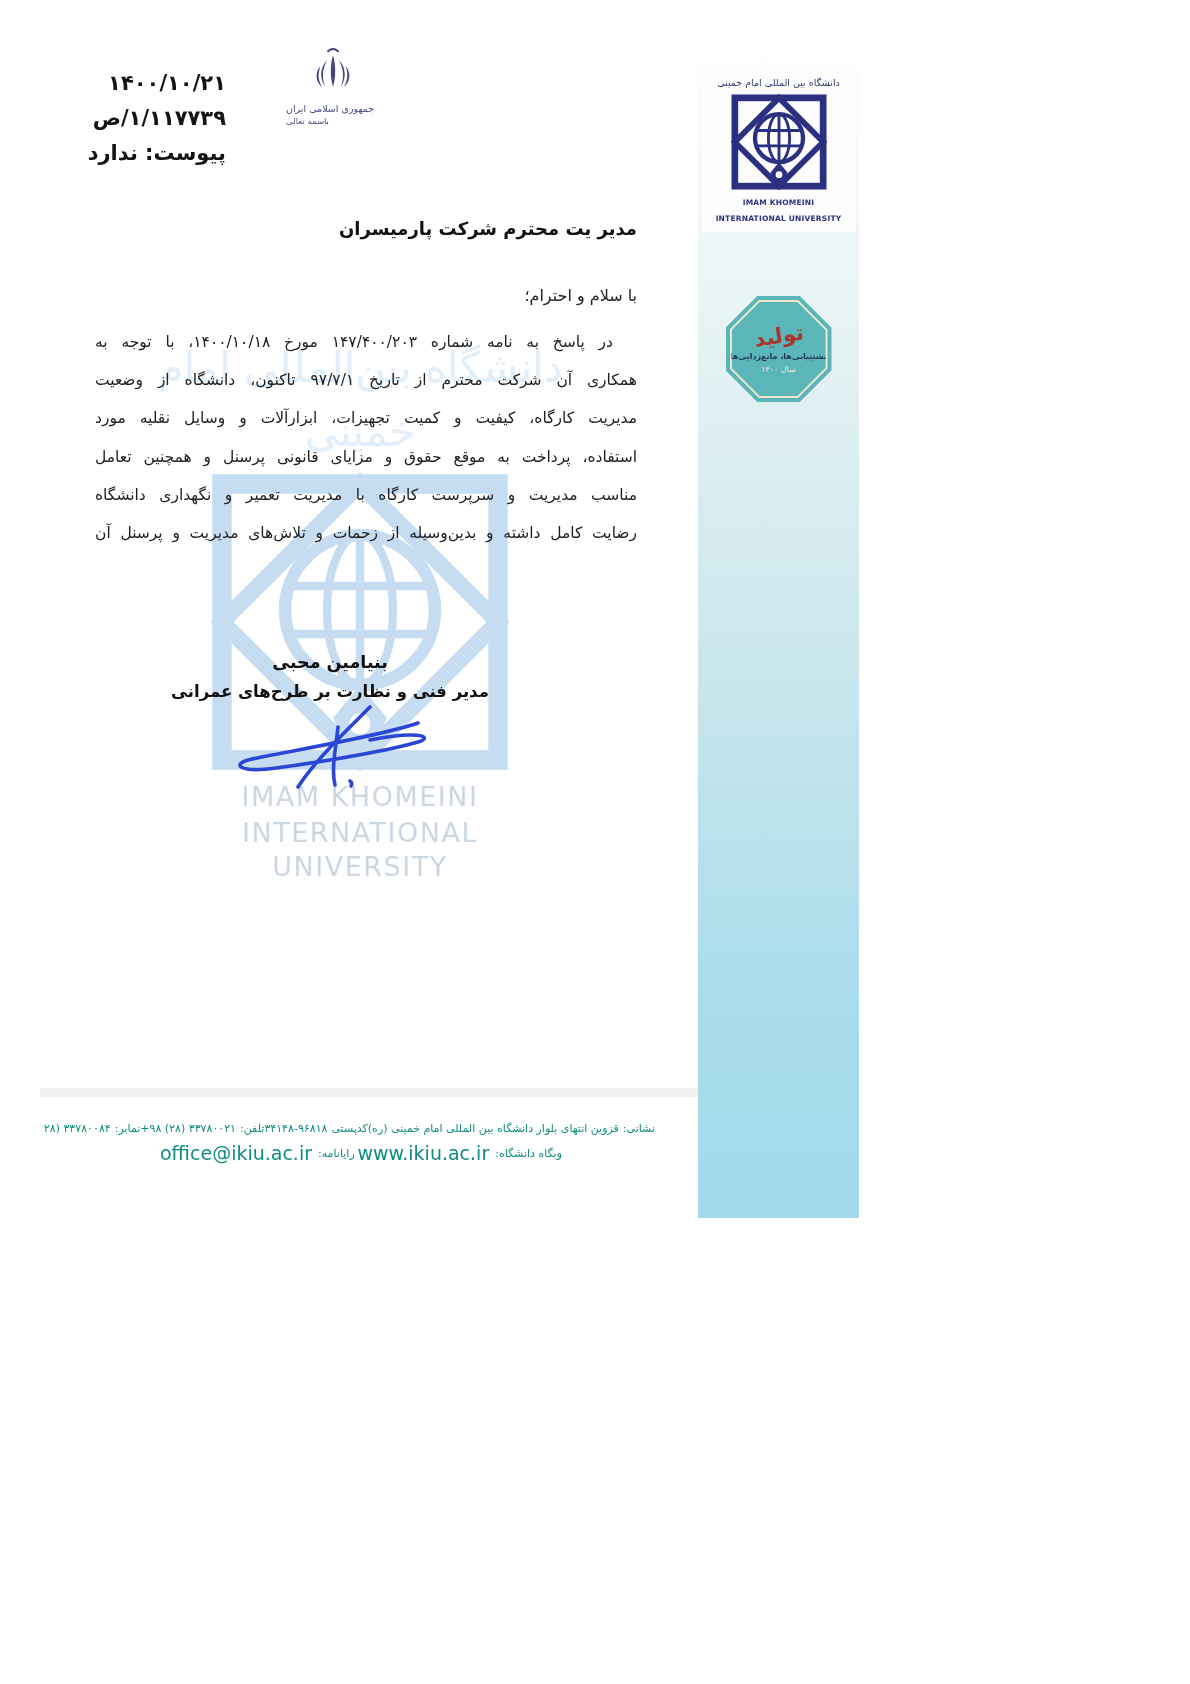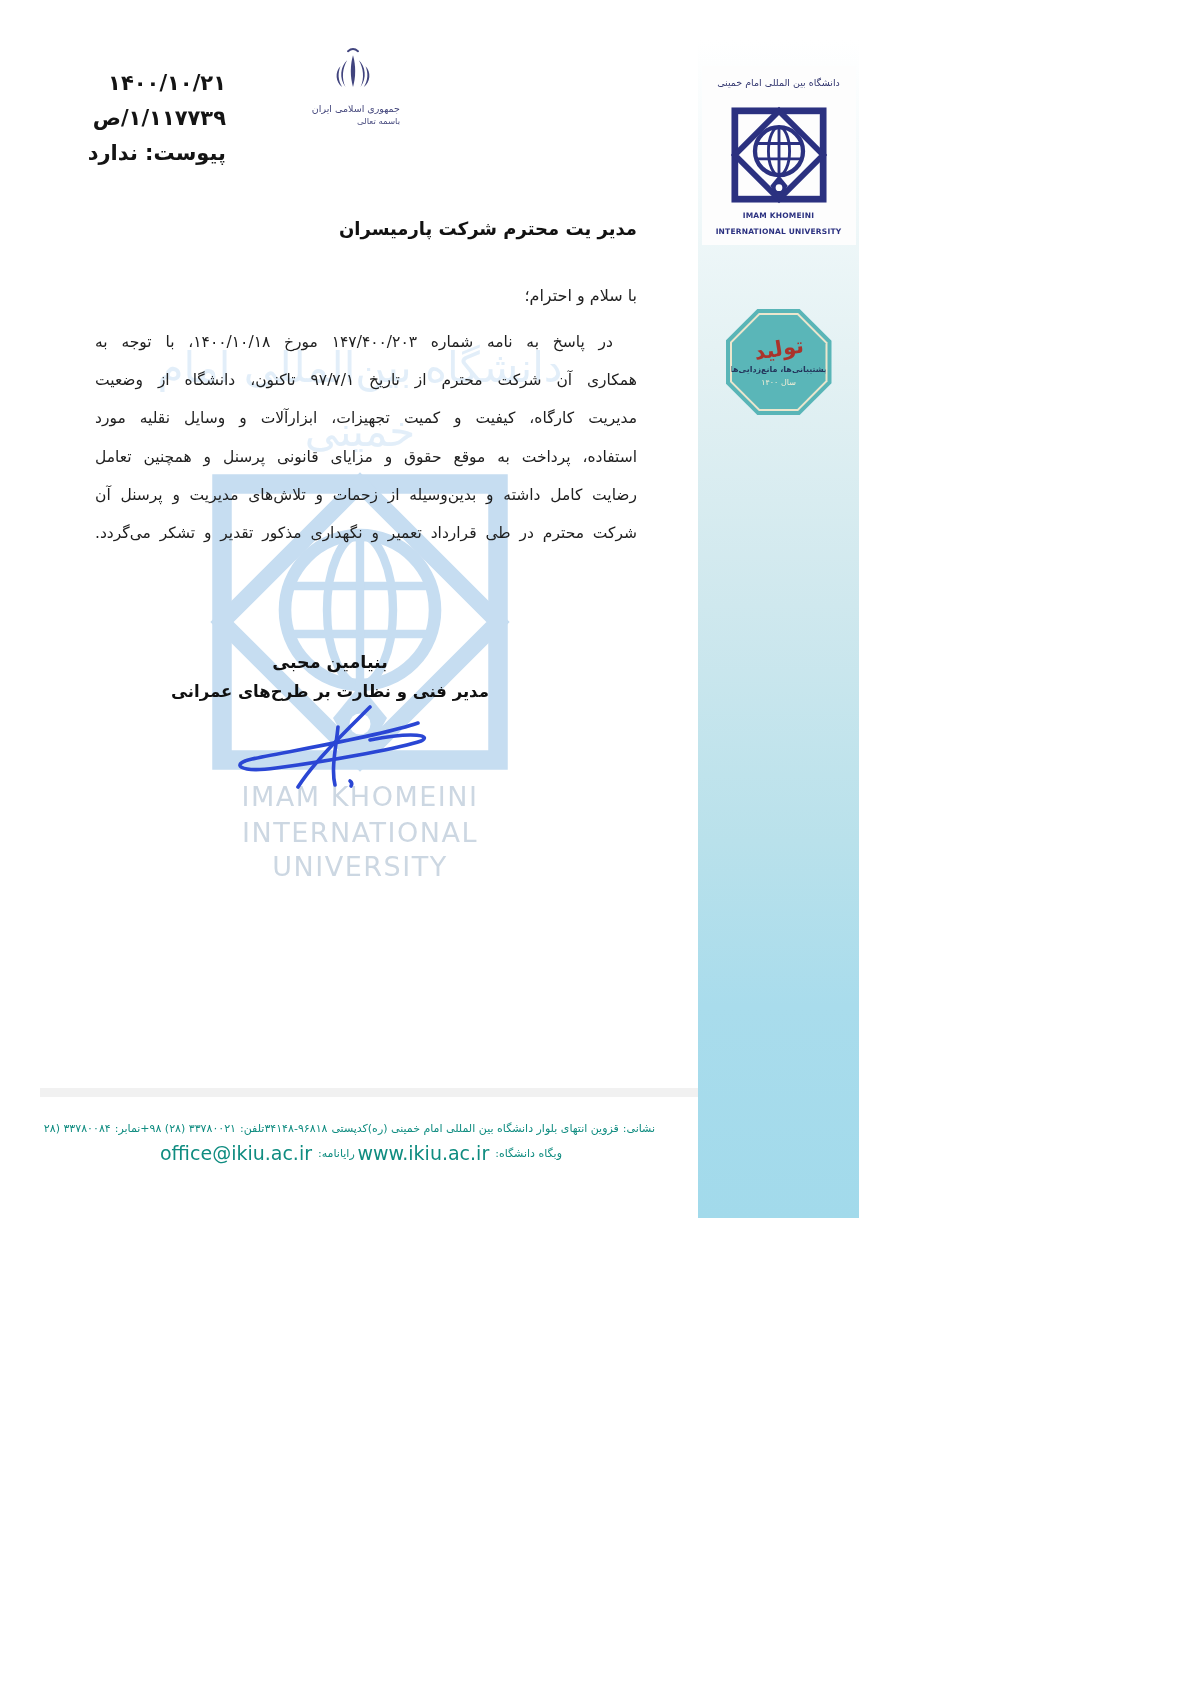--- a/index.html
+++ b/index.html
@@ -6,33 +6,33 @@
   .page{position:relative;width:1190px;height:1684px;background:#fff;overflow:hidden;
         font-family:"DejaVu Sans",sans-serif;direction:rtl;color:#1c1c1c;}
 
   
   .ref-block{position:absolute;left:108px;top:66px;width:118px;text-align:right;
              font-weight:bold;font-size:21px;color:#141414;}
   .ref-block div{line-height:35px;height:35px;white-space:nowrap;}
   .num-ltr{direction:ltr;unicode-bidi:bidi-override;display:inline-block;}
 
   
-  .emblem{position:absolute;left:306px;top:44px;width:94px;text-align:right;color:#3e4178;}
+  .emblem{position:absolute;left:286px;top:44px;width:94px;text-align:left;color:#3e4178;}
   .emblem svg{display:block;margin:0 auto;}
   .emblem .cap1{font-size:9.5px;line-height:13px;margin-top:2px;color:#44477c;}
   .emblem .cap2{font-size:8.5px;line-height:12px;color:#4a4d80;}
 
   
   .band{position:absolute;left:698px;top:40px;width:161px;height:1178px;z-index:1;
         background:linear-gradient(180deg,#ffffff 0%,#f4fafb 10%,#e3f1f3 28%,
                    #cfe8ee 48%,#b9e1eb 68%,#a9dcec 82%,#a2daeb 100%);}
   .logo-box{margin:26px auto 0;width:150px;background:#fdfdfd;text-align:center;
             padding:9px 2px 8px;}
   .uni-fa{font-size:9.5px;letter-spacing:-0.3px;white-space:nowrap;overflow:hidden;
-          color:#32366f;line-height:15px;margin-bottom:15px;}
+          color:#32366f;line-height:15px;margin-bottom:2px;}
   .logo-box svg{display:block;margin:0 auto;}
   .uni-en{font-size:7.5px;font-weight:bold;color:#2b3180;letter-spacing:.2px;
           line-height:10px;margin-top:6px;direction:ltr;}
 
   
   .stamp{position:relative;margin:64px auto 0;width:106px;height:106px;}
   .oct{clip-path:polygon(30% 0,70% 0,100% 30%,100% 70%,70% 100%,30% 100%,0 70%,0 30%);}
   .stamp-bg{position:absolute;inset:0;background:#59b5b7;}
   .stamp-ring{position:absolute;inset:4px;background:#ece6cd;}
   .stamp-core{position:absolute;inset:6px;background:#5ab6b8;display:flex;
@@ -157,22 +157,22 @@
     </div>
 
     <div class="recipient">مدیر یت محترم شرکت پارمیسران</div>
     <div class="salutation">با سلام و احترام؛</div>
 
     <div class="body">
       <div class="bline indent">در پاسخ به نامه شماره ۱۴۷/۴۰۰/۲۰۳ مورخ ۱۴۰۰/۱۰/۱۸، با توجه به</div>
       <div class="bline">همکاری آن شرکت محترم از تاریخ ۹۷/۷/۱ تاکنون، دانشگاه از وضعیت</div>
       <div class="bline">مدیریت کارگاه، کیفیت و کمیت تجهیزات، ابزارآلات و وسایل نقلیه مورد</div>
       <div class="bline">استفاده، پرداخت به موقع حقوق و مزایای قانونی پرسنل و همچنین تعامل</div>
+      <div class="bline">مناسب مدیریت و سرپرست کارگاه با مدیریت تعمیر و نگهداری دانشگاه</div>
       <div class="bline">رضایت کامل داشته و بدین‌وسیله از زحمات و تلاش‌های مدیریت و پرسنل آن</div>
-      <div class="bline">شرکت محترم در طی قرارداد تعمیر و نگهداری مذکور تقدیر و تشکر می‌گردد.</div>
     </div>
 
     <div class="sig">
       <div class="sig-name">بنیامین محبی</div>
       <div class="sig-title">مدیر فنی و نظارت بر طرح‌های عمرانی</div>
       <svg width="225" height="92" viewBox="0 0 225 92">
         <g fill="none" stroke="#2a46d4" stroke-width="3.6" stroke-linecap="round">
           <path d="M200 22 C160 36 70 50 34 58 C12 63 20 72 58 67 C120 59 186 46 203 40 C214 35 198 30 152 39"></path>
           <path d="M152 6 C132 26 98 58 80 86"></path>
           <path d="M120 26 C118 46 113 68 117 84"></path>

